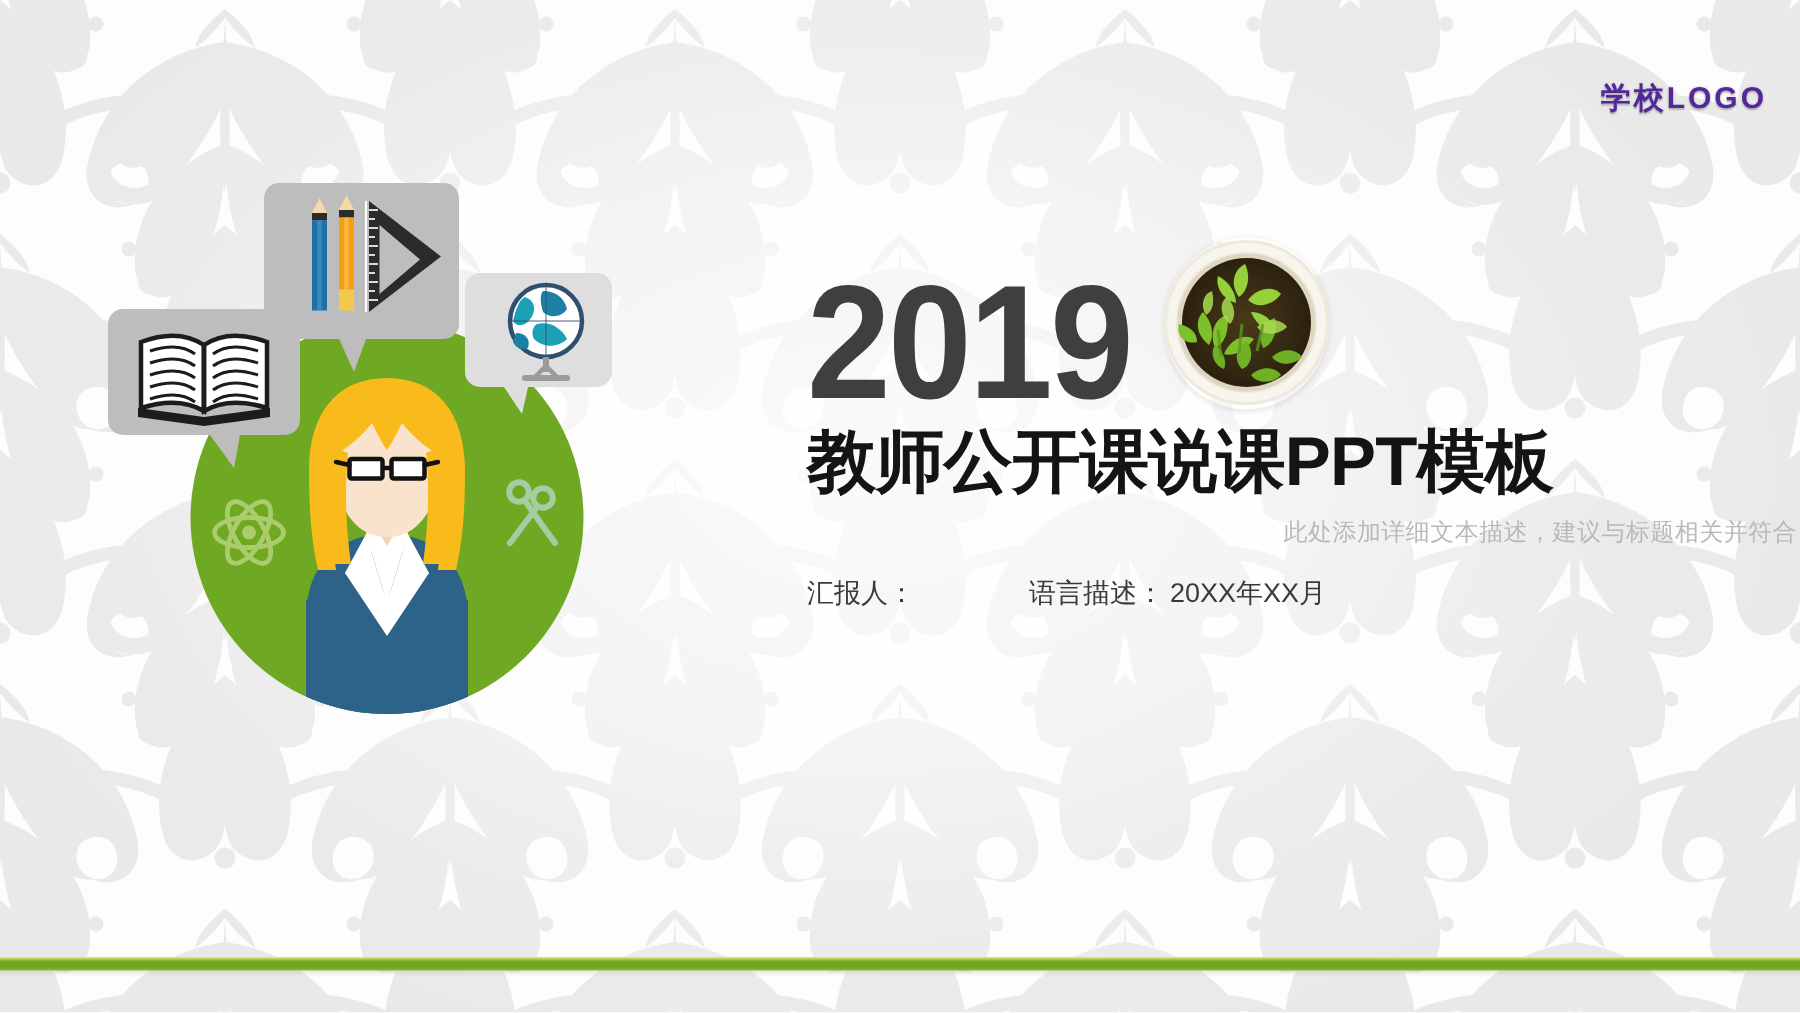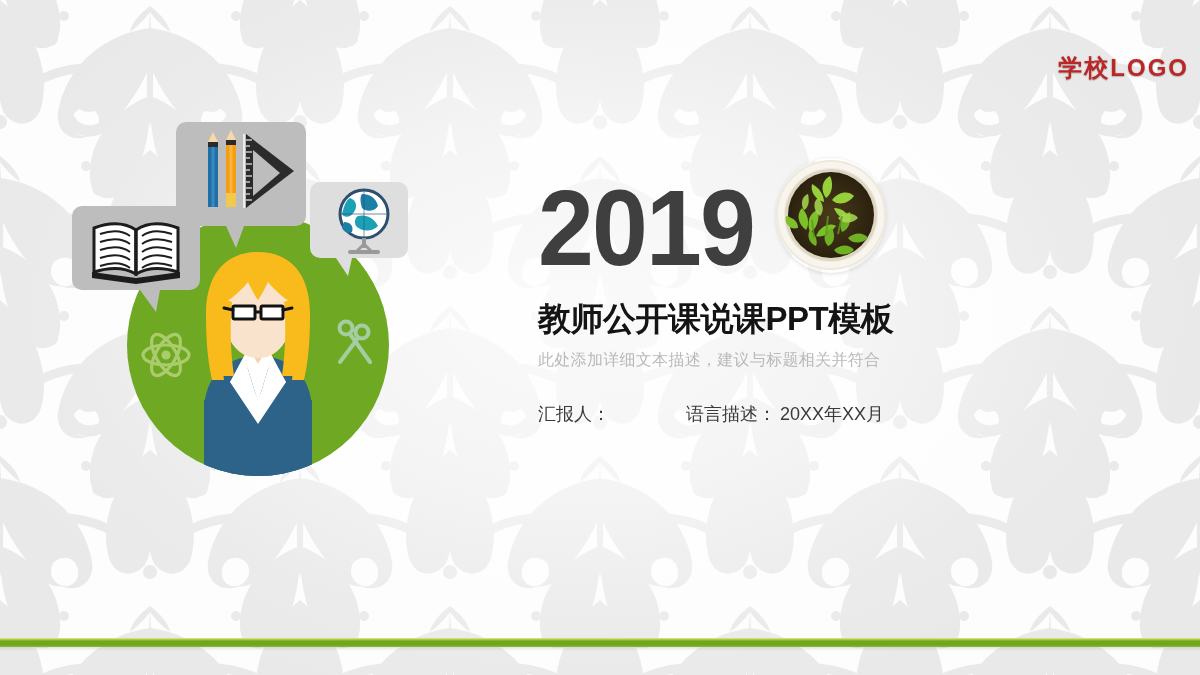--- a/index.html
+++ b/index.html
@@ -39,25 +39,25 @@
     background:linear-gradient(to bottom,#dfe9a8 0%, #b9cf49 14%, #6fa81e 34%, #6ea71d 78%, #8fb93f 100%);
   }
   #bottom-rule-shadow {
     position:absolute; left:0; top:647px; width:1200px; height:4px;
     background:linear-gradient(to bottom, rgba(140,150,120,0.22), rgba(255,255,255,0));
   }
 
   
   #logo {
     position:absolute;
-    right:11px; top:52px;
-    font-size:24px;
+    right:22px; top:52px;
+    font-size:20px;
     font-weight:bold;
     letter-spacing:2px;
-    color:#b91c1c;
+    color:#4c1d95;
     text-shadow:0 1px 1px rgba(170,170,170,0.85), 0 0 2px rgba(190,190,190,0.7);
     opacity:0.95;
   }
 
   
   #illustration {
     position:absolute;
     left:58px; top:100px;
     width:350px; height:390px;
   }
@@ -76,47 +76,48 @@
     line-height:0.92;
     color:#3f3f3f;
     letter-spacing:-2px;
     transform:scaleX(0.93);
     transform-origin:left center;
     display:block;
     text-shadow:0 1px 0 rgba(255,255,255,0.6);
   }
 
   #main-title {
-    font-size:33px;
+    font-size:46px;
     font-weight:bold;
     color:#141414;
     letter-spacing:-0.5px;
     line-height:1.08;
-    margin-top:24px;
+    margin-top:6px;
     white-space:nowrap;
   }
 
   #subtitle {
     font-size:19px;
     color:#3a3a3a;
     margin-top:14px;
     letter-spacing:0.6px;
     font-weight:500;
   }
 
   .desc-line {
     font-size:16px;
     color:#b9b9b9;
     line-height:1.62;
     letter-spacing:0.3px;
+    text-align:right;
   }
   #desc { margin-top:10px; }
 
   #presenter-row {
-    margin-top:29px;
+    margin-top:14px;
     font-size:18px;
     color:#3a3a3a;
     display:flex;
     align-items:baseline;
   }
   #presenter-label { }
   #presenter-value { display:inline-block; min-width:76px; }
   #date-label { }
   #date-value { margin-left:4px; }
 

